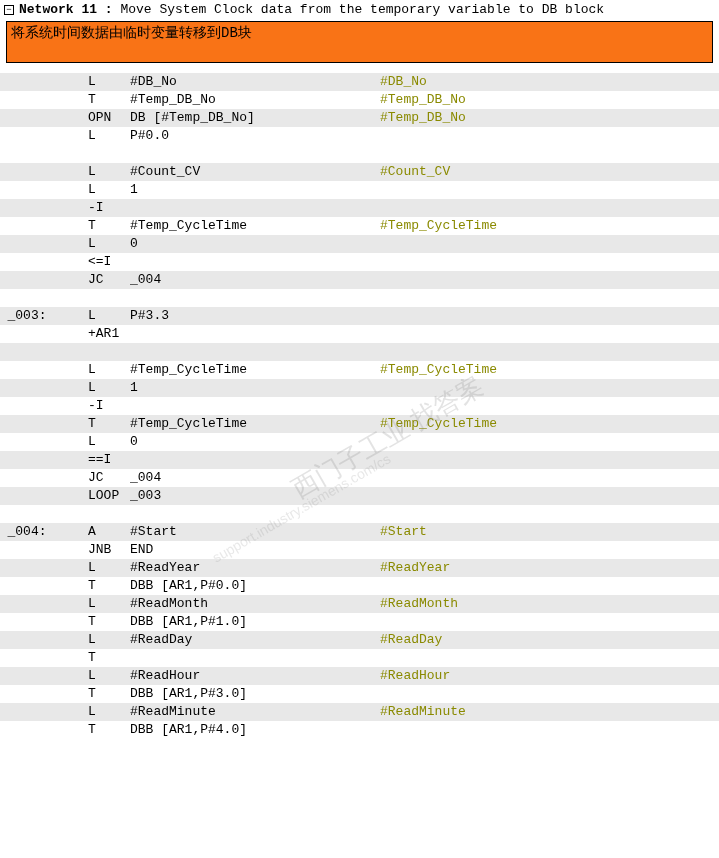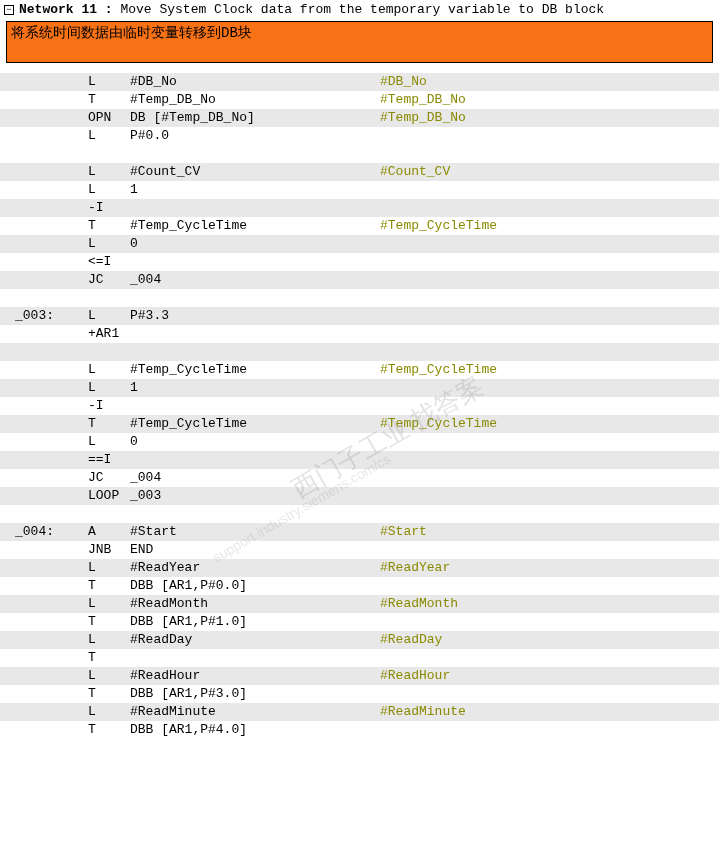--- a/index.html
+++ b/index.html
@@ -44,21 +44,21 @@
     }
     .code-row {
       display: flex;
       height: 18px;
       line-height: 18px;
       align-items: center;
     }
     .code-row.shaded { background: #e8e8e8; }
     .col-label {
       width: 60px;
-      text-align: right;
+      text-align: center;
       padding-right: 6px;
       flex-shrink: 0;
     }
     .col-mnemonic {
       width: 70px;
       padding-left: 28px;
       flex-shrink: 0;
     }
     .col-operand {
       width: 250px;

